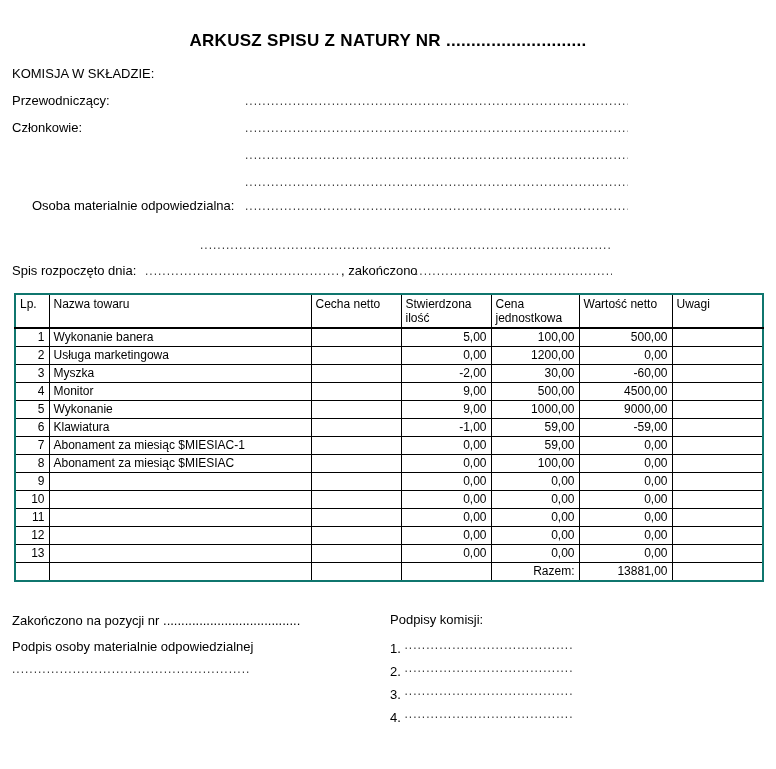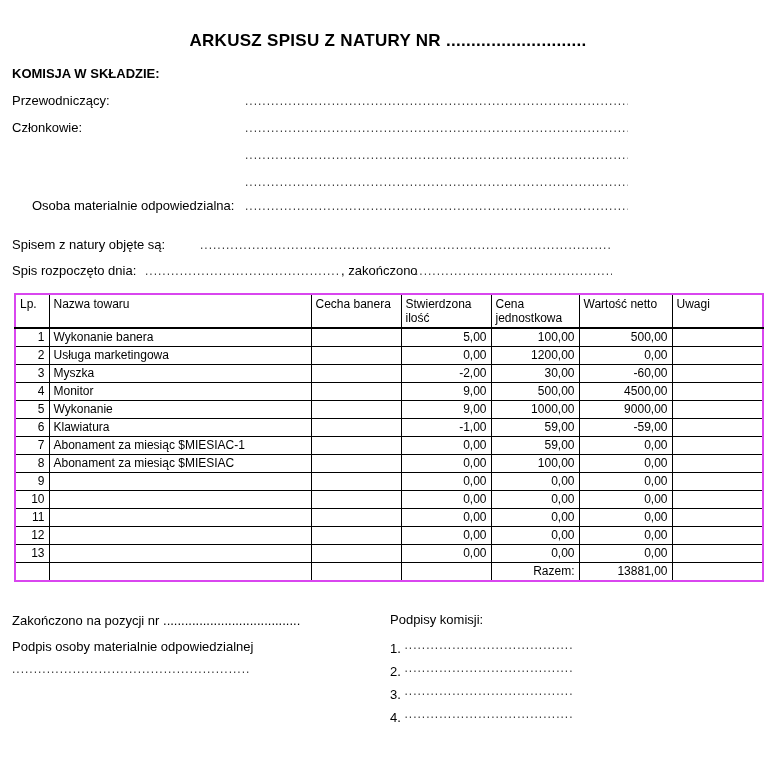--- a/index.html
+++ b/index.html
@@ -19,21 +19,21 @@
     vertical-align:baseline;
   }
   .title {
     top:31px; left:0; width:776px; text-align:center;
     font-size:17px; font-weight:700; letter-spacing:0.3px;
   }
   
   .inv-wrap { left:14px; top:293px; }
   table.inv {
     border-collapse:collapse; table-layout:fixed;
-    width:748px; border:2px solid #d946ef; font-size:12px;
+    width:748px; border:2px solid #0f766e; font-size:12px;
   }
   table.inv th {
     border:1px solid #000; border-bottom:2px solid #000;
     font-weight:400; text-align:left; vertical-align:top;
     padding:2px 4px; height:26px; line-height:14px;
     white-space:pre-line; overflow:hidden;
   }
   table.inv td {
     border:1px solid #000; padding:0 4px;
     height:17px; line-height:17px;
@@ -44,34 +44,33 @@
   .sig-item { line-height:16px; height:23px; font-size:13px; white-space:nowrap; }
   .sig-item .dots { width:168px; }
 </style>
 </head>
 <body>
 
 <div class="page">
 
   <div class="abs title">ARKUSZ SPISU Z NATURY NR ............................</div>
 
-  <div class="abs label" style="left:12px; top:66px;font-weight:bold;">KOMISJA W SKŁADZIE:</div>
+  <div class="abs label" style="left:12px; top:66px;">KOMISJA W SKŁADZIE:</div>
 
   <div class="abs label" style="left:12px; top:93px;">Przewodniczący:</div>
   <span class="abs dots" style="left:245px; top:93px; width:383px;">........................................................................................................................................................................................................................................................</span>
 
   <div class="abs label" style="left:12px; top:120px;">Członkowie:</div>
   <span class="abs dots" style="left:245px; top:120px; width:383px;">........................................................................................................................................................................................................................................................</span>
   <span class="abs dots" style="left:245px; top:147px; width:383px;">........................................................................................................................................................................................................................................................</span>
   <span class="abs dots" style="left:245px; top:174px; width:383px;">........................................................................................................................................................................................................................................................</span>
 
   <div class="abs label" style="left:12px; top:198px;margin-left:20px;">Osoba materialnie odpowiedzialna:</div>
   <span class="abs dots" style="left:245px; top:198px; width:383px;">........................................................................................................................................................................................................................................................</span>
 
-  <div class="abs label" style="left:12px; top:237px;">Spisem z natury objęte są:</div>
   <span class="abs dots" style="left:200px; top:237px; width:412px;">........................................................................................................................................................................................................................................................</span>
 
   <div class="abs label" style="left:12px; top:263px;">Spis rozpoczęto dnia:</div>
   <span class="abs dots" style="left:145px; top:263px; width:195px;">........................................................................................................................................................................................................................................................</span>
   <div class="abs label" style="left:341px; top:263px;">, zakończono</div>
   <span class="abs dots" style="left:415px; top:263px; width:197px;">........................................................................................................................................................................................................................................................</span>
 
   <div class="abs inv-wrap">
     <table class="inv">
       <colgroup>
@@ -80,21 +79,21 @@
           <col style="width:90px">
         <col style="width:90px">
           <col style="width:88px">
           <col style="width:93px">
           <col style="width:91px">
       </colgroup>
       <thead>
         <tr>
           <th>Lp.</th>
           <th>Nazwa towaru</th>
-          <th>Cecha banera</th>
+          <th>Cecha netto</th>
           <th>Stwierdzona
 ilość</th>
           <th>Cena
 jednostkowa</th>
           <th>Wartość netto</th>
           <th>Uwagi</th>
         </tr>
       </thead>
       <tbody>
           <tr>

